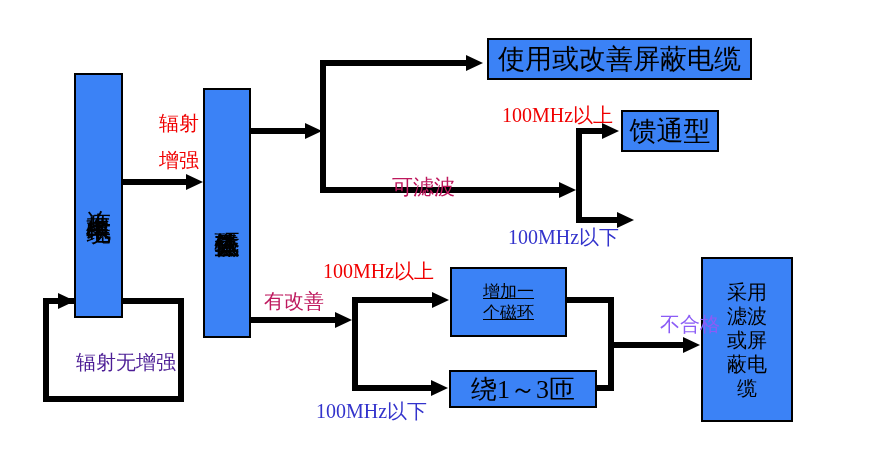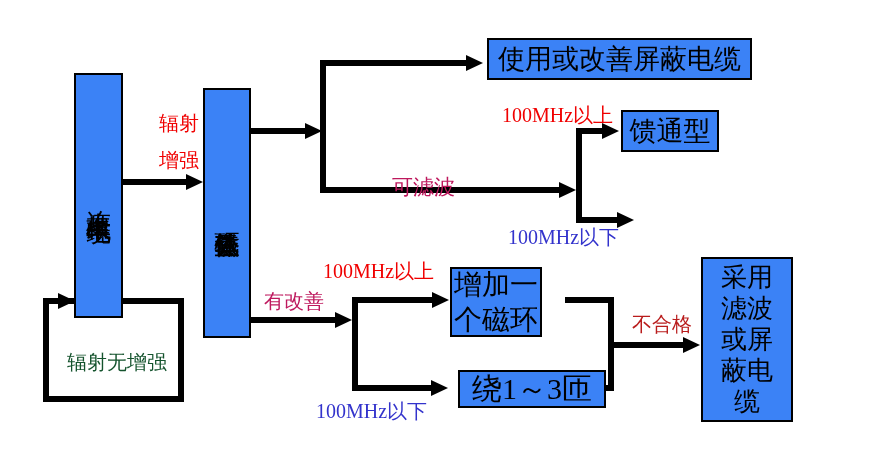--- a/index.html
+++ b/index.html
@@ -25,21 +25,21 @@
   .lbl{position:absolute;font-size:20px;line-height:1.3;white-space:pre-line;z-index:3;}
   .lbl.two{line-height:1.85;}
 </style>
 </head>
 <body>
 
 <div class="stage">
 
   <div class="loop" style="left:43px;top:298px;width:141px;height:104px;"></div>
   <div class="ah" style="left:58px;top:293px;"></div>
-  <div class="lbl" style="left: 67px; top: 349px; color: #14532d; text-align: center;">辐射无增强</div>
+  <div class="lbl" style="left: 76px; top: 349px; color: #4c1d95; text-align: center;">辐射无增强</div>
 
   <div class="hl" style="left:123px;top:179px;width:66px;"></div>
   <div class="ah" style="left:186px;top:174px;"></div>
 
   <div class="hl" style="left:248px;top:128px;width:59px;"></div>
   <div class="ah" style="left:305px;top:123px;"></div>
 
   <div class="vl" style="left:320px;top:60px;height:133px;"></div>
   <div class="hl" style="left:320px;top:60px;width:148px;"></div>
   <div class="ah" style="left:466px;top:55px;"></div>
@@ -70,26 +70,26 @@
 
   <div class="node vtext" style="left:74px;top:73px;width:49px;height:245px;font-size:25px;letter-spacing:2px;">连上某根电缆</div>
 
   <div class="node vtext" style="left:203px;top:88px;width:48px;height:250px;font-size:25px;">套上铁氧体磁环</div>
 
   <div class="node" style="left:487px;top:38px;width:265px;height:42px;font-size:27px;">使用或改善屏蔽电缆</div>
 
   <div class="node" style="left:621px;top:110px;width:98px;height:42px;font-size:27px;">馈通型</div>
 
 
-  <div class="node" style="left:450px;top:267px;width:92px;height:70px;font-size:28px;line-height:1.25;">增加一
+  <div class="node" style="left:450px;top:267px;width:117px;height:70px;font-size:17px;line-height:1.25;text-decoration:underline;">增加一
 个磁环</div>
 
-  <div class="node" style="left:449px;top:370px;width:148px;height:38px;font-size:30px;margin-left:9px;">绕1～3匝</div>
+  <div class="node" style="left:449px;top:370px;width:148px;height:38px;font-size:26px;">绕1～3匝</div>
 
-  <div class="node" style="left:701px;top:257px;width:92px;height:165px;font-size:26px;line-height:1.2;">采用
+  <div class="node" style="left:701px;top:257px;width:92px;height:165px;font-size:20px;line-height:1.2;">采用
 滤波
 或屏
 蔽电
 缆</div>
 
   <div class="lbl two" style="left: 139px; top: 105px; color: rgb(240, 0, 0); margin-left: 20px;">辐射
 增强</div>
 
 
 
@@ -99,15 +99,15 @@
 
   <div class="lbl" style="left: 508px; top: 224px; color: rgb(51, 51, 204);">100MHz以下</div>
 
   <div class="lbl" style="left: 264px; top: 288px; color: #be185d;">有改善</div>
 
 
   <div class="lbl" style="left: 323px; top: 258px; color: rgb(240, 0, 0);">100MHz以上</div>
 
   <div class="lbl" style="left: 316px; top: 398px; color: rgb(51, 51, 204);">100MHz以下</div>
 
-  <div class="lbl" style="left: 632px; top: 311px; color: #b91c1c;">不合格</div>
+  <div class="lbl" style="left: 660px; top: 311px; color: #8b5cf6;">不合格</div>
 
 </div>
 
 </body></html>

